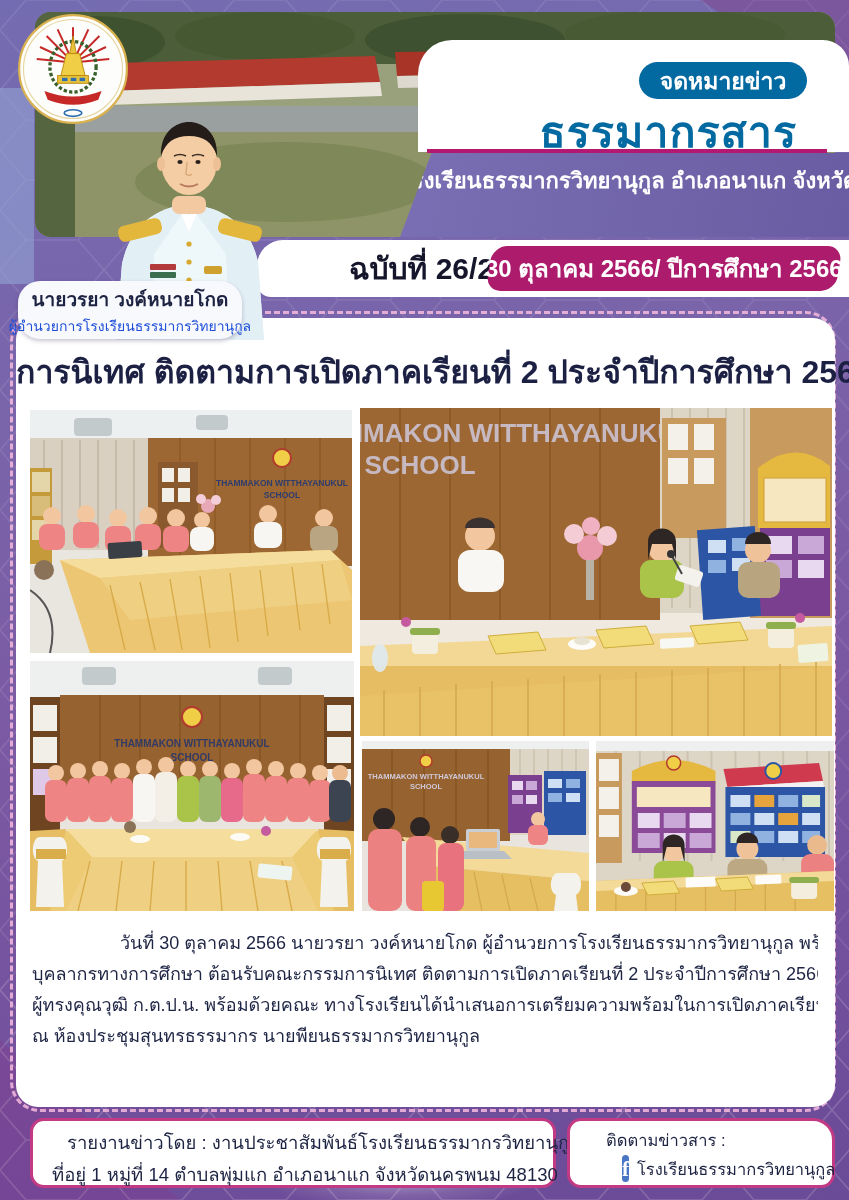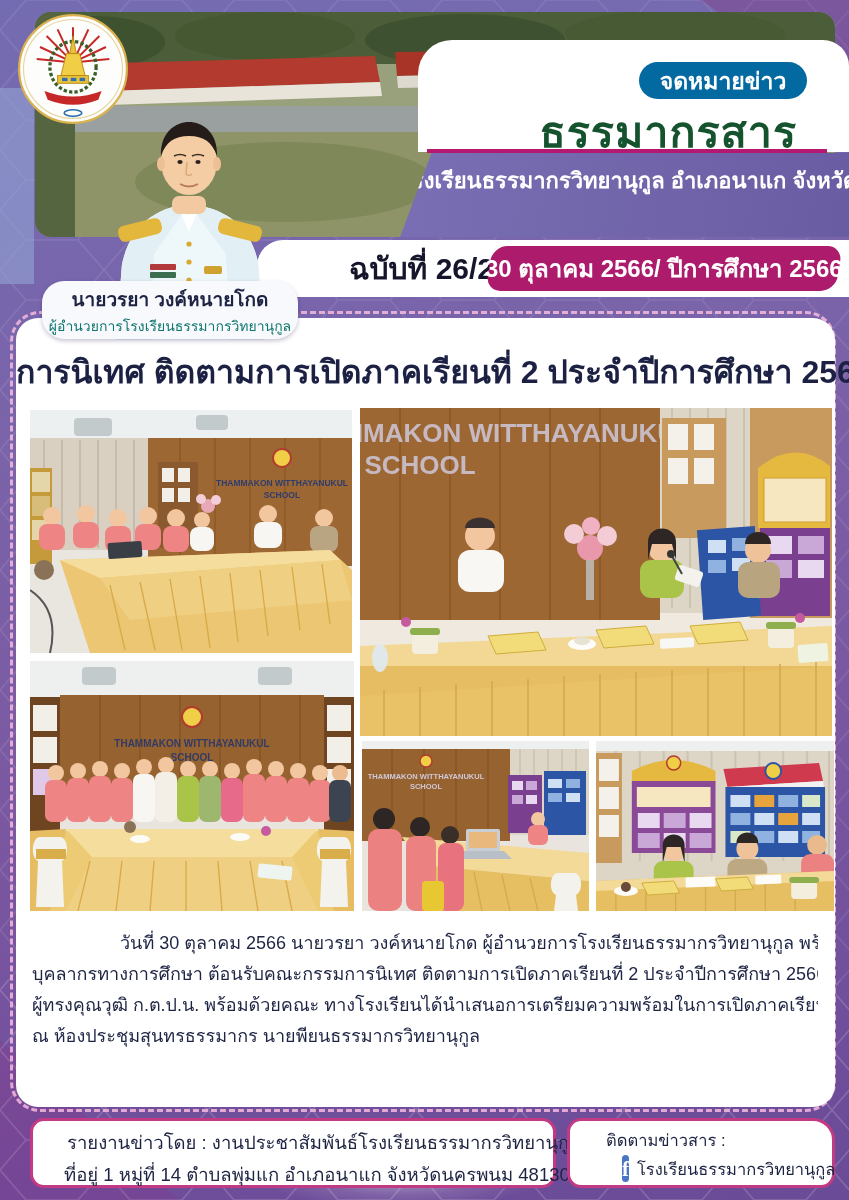--- a/index.html
+++ b/index.html
@@ -9,63 +9,63 @@
   .hexlayer{position:absolute;inset:0;z-index:0;}
   .glow{position:absolute;left:250px;top:1130px;width:300px;height:80px;z-index:0;
         background:radial-gradient(ellipse at center,rgba(255,255,255,.55) 0%,rgba(255,255,255,.12) 45%,rgba(255,255,255,0) 70%);}
   .left-strip{position:absolute;left:0;top:88px;width:34px;height:196px;background:#93a3d4;opacity:.6;z-index:1;}
 
   .hero{position:absolute;left:35px;top:12px;width:800px;height:225px;border-radius:16px;overflow:hidden;z-index:1;}
   .white-panel{position:absolute;left:418px;top:40px;width:431px;height:112px;background:#ffffff;
                border-radius:34px 26px 0 0;z-index:2;}
   .badge-pill{position:absolute;right:42px;top:22px;width:168px;height:37px;background:#0369a1;border-radius:19px;
               color:#fff;font-weight:bold;font-size:23px;display:flex;align-items:center;justify-content:center;white-space:nowrap;}
-  .masthead{position:absolute;right:52px;top:58px;color:#14532d;font-weight:bold;font-size:43px;letter-spacing:1px;white-space:nowrap;}
+  .masthead{position:absolute;right:52px;top:58px;color:#0369a1;font-weight:bold;font-size:43px;letter-spacing:1px;white-space:nowrap;}
   .mast-underline{position:absolute;left:427px;top:149px;width:400px;height:4px;background:#b51870;z-index:3;}
   .purple-strip{position:absolute;left:400px;top:153px;width:449px;height:84px;z-index:2;
                 background:linear-gradient(100deg,#7a6fb4,#6a5ca2);clip-path:polygon(7% 0,100% 0,100% 100%,0 100%);
                 text-align:right;box-sizing:border-box;padding:10px 8px 0 0;}
   .school-line{color:#ffffff;font-weight:bold;font-size:22px;white-space:nowrap;}
   .district-line{color:#efeaf8;font-size:15px;margin-top:3px;padding-right:26px;white-space:nowrap;}
 
   .logo{position:absolute;left:18px;top:14px;width:110px;height:110px;z-index:3;}
 
   .issue-band{position:absolute;left:257px;top:240px;width:592px;height:57px;background:#ffffff;
               border-radius:26px 0 0 14px;z-index:2;display:flex;align-items:center;}
   .issue-label{margin-left:92px;font-size:30px;font-weight:bold;color:#15162b;white-space:nowrap;}
   .date-pill{position:absolute;left:232px;top:6px;width:350px;height:45px;background:#ad1c6c;border-radius:15px;
              transform:skewX(-9deg);display:flex;align-items:center;justify-content:center;}
   .date-pill span{transform:skewX(9deg);color:#fff;font-weight:bold;font-size:24px;white-space:nowrap;}
 
   .portrait{position:absolute;left:92px;top:104px;width:195px;height:236px;z-index:3;}
-  .name-bubble{position:absolute;left:42px;top:281px;width:256px;height:58px;background:#f8f9fd;border-radius:22px;z-index:4;
+  .name-bubble{position:absolute;left:18px;top:281px;width:224px;height:58px;background:#f8f9fd;border-radius:22px;z-index:4;
                display:flex;flex-direction:column;align-items:center;justify-content:center;box-shadow:0 2px 4px rgba(40,20,70,.25);}
   .name-line{font-size:19px;font-weight:bold;color:#1d2342;white-space:nowrap;}
-  .title-line{font-size:14px;color:#0f766e;margin-top:1px;white-space:nowrap;}
+  .title-line{font-size:14px;color:#1d4ed8;margin-top:1px;white-space:nowrap;}
 
   .dashed-frame{position:absolute;left:10px;top:311px;width:826px;height:801px;border:3px dashed rgba(246,186,221,.85);
                 border-radius:30px;box-sizing:border-box;z-index:1;}
   .card{position:absolute;left:16px;top:318px;width:819px;height:789px;background:#ffffff;border-radius:22px;z-index:2;}
   .headline{position:absolute;left:0;top:28px;width:100%;text-align:center;font-size:32px;font-weight:bold;color:#1c2144;white-space:nowrap;}
   .photo{position:absolute;overflow:hidden;background:#cfc9bd;}
   .photo svg{display:block;width:100%;height:100%;}
   .p1{left:14px;top:92px;width:322px;height:243px;}
   .p2{left:344px;top:90px;width:472px;height:328px;}
   .p3{left:14px;top:343px;width:324px;height:250px;}
   .p4{left:346px;top:423px;width:227px;height:170px;}
   .p5{left:580px;top:423px;width:238px;height:170px;}
   .body-text{position:absolute;left:16px;top:610px;width:786px;color:#1e2444;font-size:18px;line-height:31px;}
   .body-line{white-space:nowrap;overflow:hidden;}
   .body-line.first{text-indent:88px;}
 
   .footer-box{position:absolute;background:#ffffff;border:3px solid #c23a84;border-radius:14px;box-sizing:border-box;z-index:2;}
   .f-left{left:30px;top:1118px;width:526px;height:70px;padding:7px 10px 0 14px;}
   .f-right{left:567px;top:1118px;width:268px;height:70px;padding:6px 20px 0 10px;border-radius:14px 22px 14px 14px;}
   .report-line{font-size:18.5px;color:#1d2342;margin-left:20px;white-space:nowrap;}
-  .addr-line{display:flex;align-items:flex-start;gap:5px;font-size:18.5px;color:#1d2342;margin-top:3px;white-space:nowrap;margin-left:12px;}
+  .addr-line{display:flex;align-items:flex-start;gap:5px;font-size:18.5px;color:#1d2342;margin-top:3px;white-space:nowrap;}
   .follow-label{font-size:16.5px;color:#1d2342;margin-left:26px;white-space:nowrap;}
   .fb-row{display:flex;align-items:center;gap:8px;margin-top:2px;margin-left:42px;}
   .fb-icon{width:27px;height:27px;border-radius:8px;background:#4a74c4;color:#fff;font-weight:bold;font-size:21px;
            display:flex;align-items:flex-end;justify-content:center;line-height:25px;font-family:"Liberation Serif",serif;}
   .fb-name{font-size:16.5px;color:#1d2342;white-space:nowrap;text-align:center;}
 </style>
 </head>
 <body>
 
 <div class="page">

